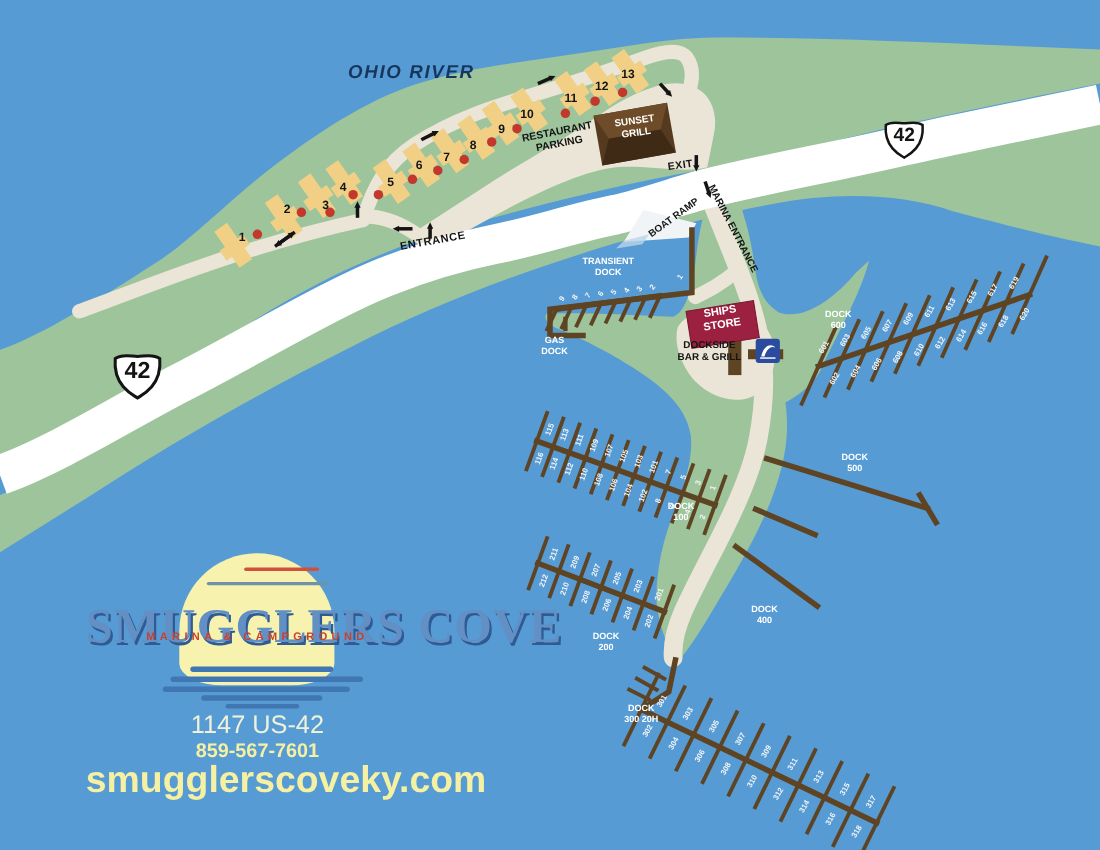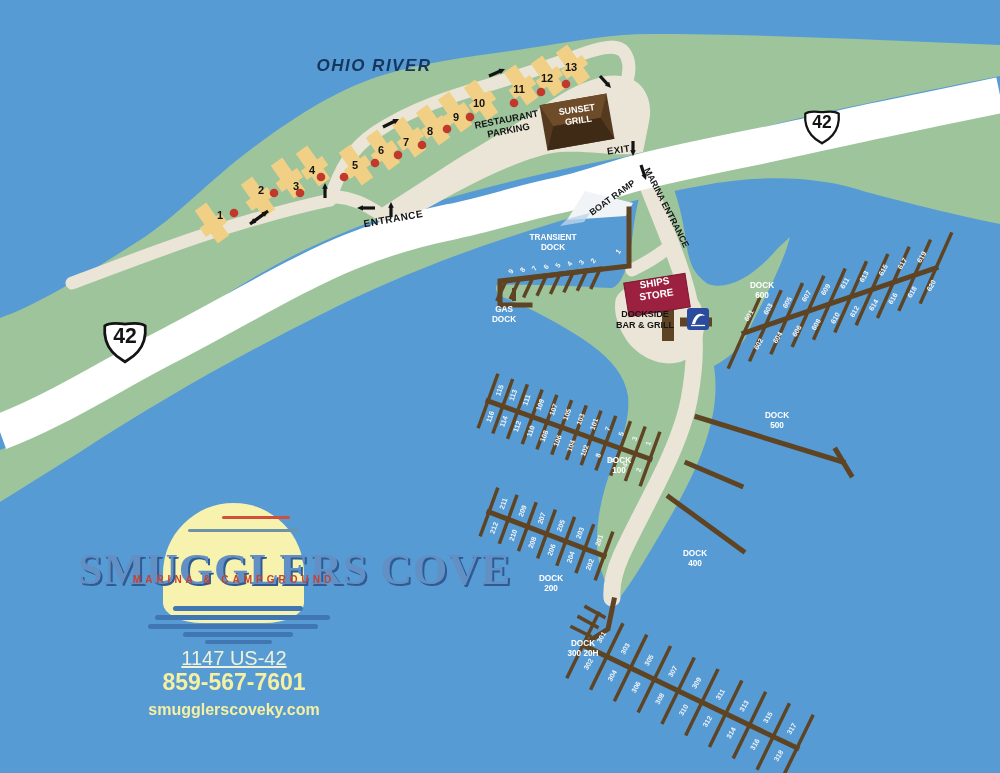--- a/index.html
+++ b/index.html
@@ -9,23 +9,23 @@
   .overlay{position:absolute;left:0;top:0;width:1000px;height:773px;pointer-events:none;}
   .sun{position:absolute;left:163px;top:503px;width:141px;height:120px;border-radius:71px 71px 40px 40px/71px 71px 20px 20px;background:#F7F2AE;}
   .streak{position:absolute;height:3px;border-radius:2px;}
   .ripple{position:absolute;border-radius:3px;background:#4076B2;}
   .wordmark{position:absolute;left:78px;top:544px;width:312px;text-align:center;
     font-family:"Liberation Serif",serif;font-weight:bold;font-size:44px;letter-spacing:1px;
     color:#6290C4;text-shadow:2px 2px 0 #2F5B94;white-space:nowrap;}
   .tagline{position:absolute;left:78px;top:574px;width:312px;text-align:center;
     font-weight:bold;font-size:10px;letter-spacing:4px;color:#C8402E;white-space:nowrap;}
   .contact{position:absolute;left:78px;top:647px;width:312px;text-align:center;line-height:22px;}
-  .addr{font-size:20px;color:#EFF2D8;text-decoration:underline;}
-  .phone{font-size:23px;line-height:26px;font-weight:bold;color:#F5F0A2;}
-  .web{font-size:16px;line-height:29px;font-weight:bold;color:#F5F0A2;}
+  .addr{font-size:23px;color:#EFF2D8;}
+  .phone{font-size:18px;line-height:26px;font-weight:bold;color:#F5F0A2;}
+  .web{font-size:34px;line-height:29px;font-weight:bold;color:#F5F0A2;}
   .publisher{position:absolute;left:762px;top:737px;font-size:8.5px;line-height:11px;color:#2E3946;}
 </style>
 </head>
 <body>
 
 <div class="stage">
   <svg id="map" width="1000" height="773" viewBox="0 0 1000 773">
       <rect x="0" y="0" width="1000" height="773" fill="#579BD5"></rect>
       <path d="M 0,318 C 40,304 90,272 140,240 C 175,218 210,180 250,150 C 285,124 330,92 380,76 C 430,60 480,56 530,48 C 570,42 610,34 650,34 C 760,34 880,40 1000,45 L 1000,76 C 930,90 820,112 760,128 C 700,143 680,147 640,154 C 560,168 490,186 420,206 C 350,226 290,254 230,292 C 170,330 80,384 0,414 Z" fill="#9EC49C"></path>
       <path d="M 0,450 C 80,420 140,380 200,336 C 260,292 310,266 380,242 C 440,222 500,206 560,193 C 600,185 620,182 640,179 C 700,170 760,158 820,146 C 880,134 940,122 1000,110 L 1000,224 C 940,212 898,200 866,192 C 820,176 760,174 700,186 C 664,192 620,204 560,221 C 480,245 400,274 320,315 C 240,355 160,400 80,452 L 0,502 Z" fill="#9EC49C"></path>

